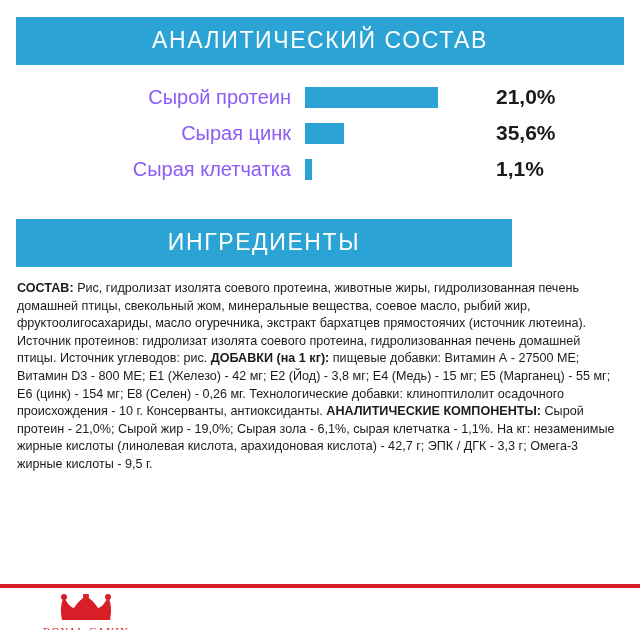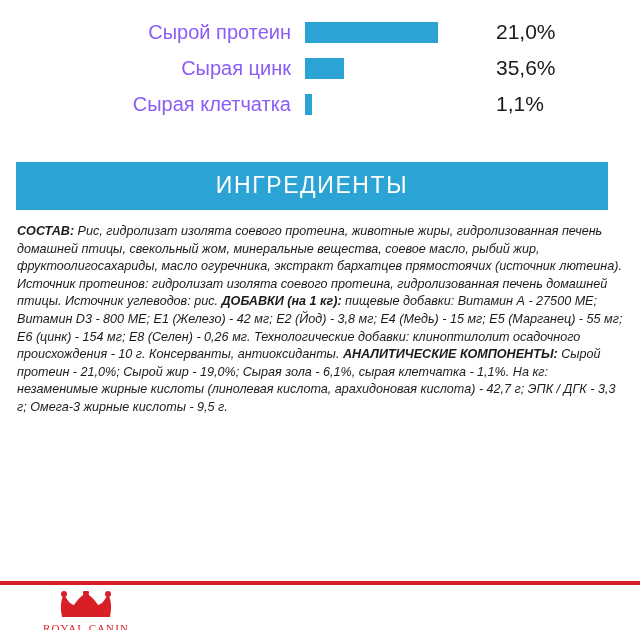--- a/index.html
+++ b/index.html
@@ -32,22 +32,22 @@
     letter-spacing: 1.6px;
     font-weight: 400;
     padding: 10px 0 11px 0;
     box-sizing: border-box;
   }
   #analysis-band {
     margin: 17px 16px 0 16px;
     width: 608px;
   }
   #ingredients-band {
-    margin: 12px 16px 0 16px;
-    width: 592px;
+    margin: 4px 16px 0 16px;
+    width: 496px;
   }
 
   
   .analysis-table {
     margin: 14px 0 0 0;
     width: 640px;
     border-collapse: collapse;
   }
   .analysis-row {
     height: 36px;
@@ -66,38 +66,37 @@
     vertical-align: middle;
     padding: 0;
   }
   .an-bar {
     height: 21px;
     background: #2ba3d4;
     display: block;
   }
   .an-value {
     font-size: 21px;
-    font-weight: normal;
+    font-weight: bold;
     color: #1b1b1b;
     padding-left: 11px;
     white-space: nowrap;
     vertical-align: middle;
   }
 
   .ingredients-gap { height: 28px; }
 
   
   .ingredients-text {
     margin: 13px 17px 0 17px;
     width: 606px;
     font-size: 12.6px;
     line-height: 17.6px;
     color: #1b1b1b;
     text-align: left;
-    font-style: italic;
   }
   .ingredients-text p {
     margin: 0 0 0 0;
   }
   .ingredients-text b {
     font-weight: bold;
   }
 
   
   .footer-rule {
@@ -127,20 +126,21 @@
     text-transform: uppercase;
     margin-top: 1px;
     line-height: 12px;
   }
 </style>
 </head>
 <body>
 
 <div class="page">
 
+  <div class="band" id="analysis-band">АНАЛИТИЧЕСКИЙ СОСТАВ</div>
 
   <table class="analysis-table">
     <tbody>
       <tr class="analysis-row">
         <td class="an-label">Сырой протеин</td>
         <td class="an-bar-cell">
           <span class="an-bar" style="width:133px"></span>
         </td>
         <td class="an-value">21,0%</td>
       </tr>

